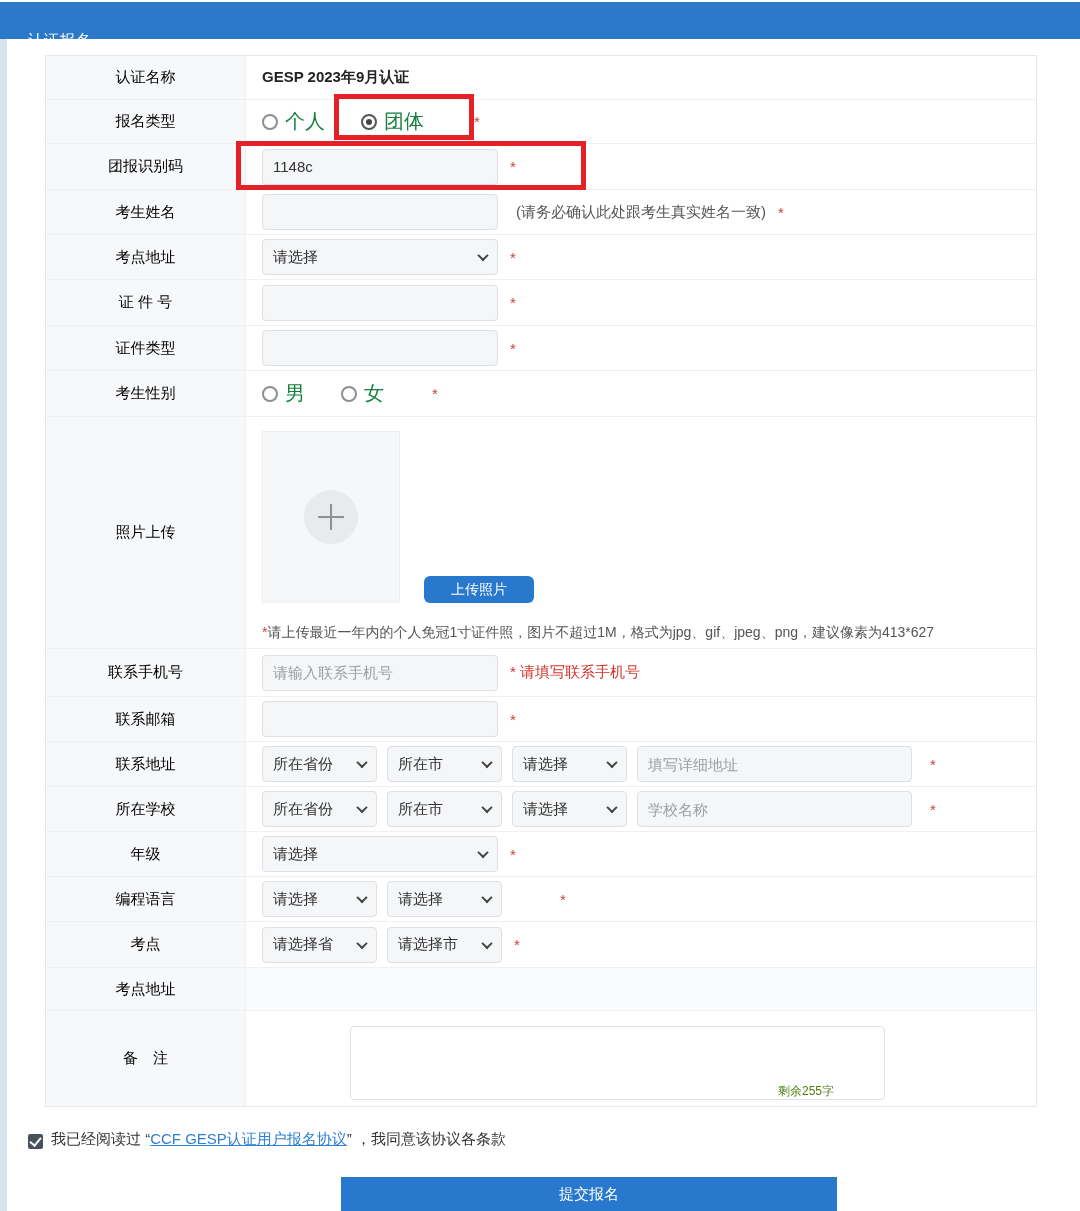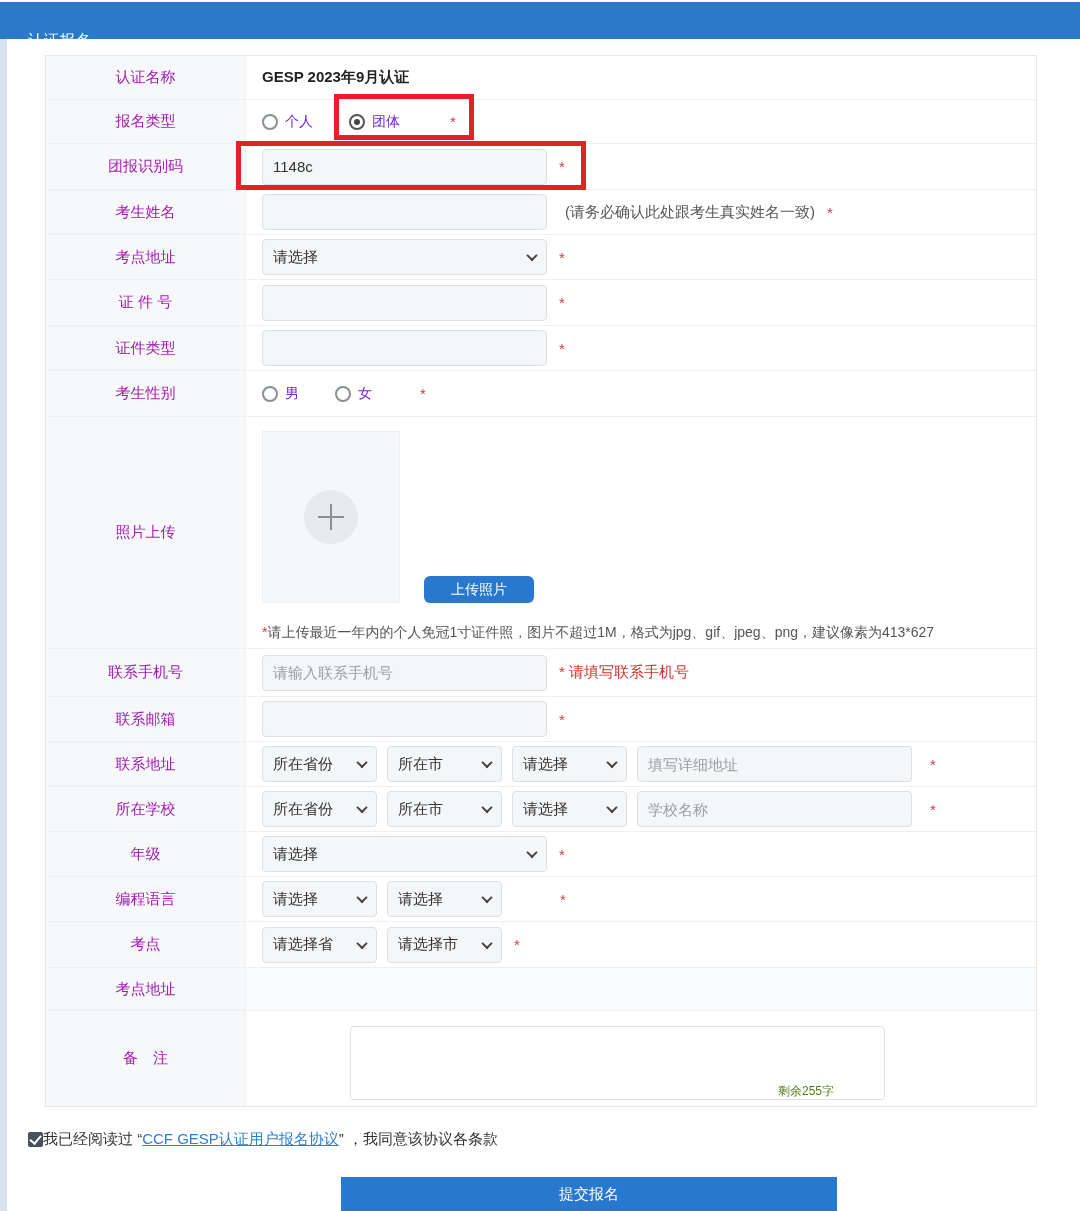--- a/index.html
+++ b/index.html
@@ -8,51 +8,51 @@
   .side-strip { position:absolute; left:0; top:39px; width:7px; height:1172px; background:#d9e3ef; }
   .header-bar { position:absolute; left:0; top:2px; width:1080px; height:37px; background:#2b7ac9;
     display:flex; align-items:center; }
   .header-title { color:#ffffff; font-size:15px; padding-left:28px; letter-spacing:1px;margin-top:40px; }
 
   .form-table { position:absolute; left:45px; top:55px; width:992px; background:#ffffff;
     border:1px solid #e6e9ec; }
   .row { display:flex; border-bottom:1px solid #eef0f2; }
   .row:last-child { border-bottom:none; }
   .label-cell { width:200px; min-width:200px; background:#f7f8fa; border-right:1px solid #eef0f2;
-    display:flex; align-items:center; justify-content:center; color:#a21caf; font-size:15px; }
+    display:flex; align-items:center; justify-content:center; color:#000000; font-size:15px; }
   .content-cell { flex:1; display:flex; align-items:center; padding-left:16px; gap:10px; background:#ffffff; }
 
   .h44{height:44px} .h45{height:45px} .h46{height:46px} .h48{height:48px} .h43{height:43px}
   .h232{height:232px} .h95{height:95px}
 
   .bold-value { font-weight:bold; color:#222; font-size:15px; }
 
   input.fld, .sel, textarea.fld {
     background:#f4f6f8; border:1px solid #dde1e5; border-radius:4px; font-size:15px; color:#333;
     font-family:"Liberation Sans","DejaVu Sans",sans-serif; }
   input.fld { height:36px; padding:0 10px; }
   input.fld::placeholder { color:#9aa0a6; }
-  .w285 { width:285px; } .w275 { width:275px; } .w115 { width:115px; } .w273 { width:273px; }
+  .w285 { width:236px; } .w275 { width:275px; } .w115 { width:115px; } .w273 { width:273px; }
   .sel { height:36px; display:flex; align-items:center; justify-content:space-between;
     padding:0 10px; cursor:pointer; }
   .sel .sel-text { color:#333; font-size:15px; white-space:nowrap; }
   .chev { width:8px; height:8px; border-right:2px solid #444; border-bottom:2px solid #444;
     transform:rotate(45deg) translate(-1px,-1px); margin-left:6px; flex:none; }
 
   .star { color:#c9413c; font-size:15px; margin-left:2px; }
   .hint-text { color:#555; font-size:15px; }
   .error-text { color:#d0342c; font-size:15px; }
 
   .radio-opt { display:flex; align-items:center; gap:7px; cursor:pointer; margin-right:26px; }
   .radio-circle { width:16px; height:16px; border:2px solid #8a8f94; border-radius:50%;
     background:#fff; position:relative; flex:none; }
   .radio-circle.checked { border-color:#555; }
   .radio-circle.checked::after { content:""; position:absolute; left:3px; top:3px; width:6px;
     height:6px; border-radius:50%; background:#444; }
-  .radio-label { font-size:14px; color:#6d28d9; }
+  .radio-label { font-size:20px; color:#15803d; }
 
   .photo-cell { flex-direction:column; align-items:flex-start; justify-content:flex-start; padding-top:14px; }
   .photo-row { display:flex; align-items:flex-end; }
   .photo-box { width:138px; height:172px; background:#f5f7f9; border:1px solid #eceff1;
     display:flex; align-items:center; justify-content:center; cursor:pointer; }
   .plus-circle { width:54px; height:54px; border-radius:50%; background:#e9eaec; position:relative; }
   .plus-circle::before, .plus-circle::after { content:""; position:absolute; background:#8c9094; }
   .plus-circle::before { left:50%; top:14px; width:2px; height:26px; margin-left:-1px; }
   .plus-circle::after { top:50%; left:14px; height:2px; width:26px; margin-top:-1px; }
   .upload-btn { margin-left:24px; margin-bottom:0; width:110px; height:27px; background:#2878cd;
@@ -65,21 +65,21 @@
   textarea.fld { width:535px; height:74px; background:#ffffff; resize:none; padding:6px 8px; }
   .remain-counter { position:absolute; left:532px; top:72px; font-size:12px; color:#4d7c0f;
     background:transparent; }
 
   .gray-row .content-cell { background:#fafbfc; }
 
   .anno-box { position:absolute; border:5px solid #e32126; background:transparent; z-index:20; }
   .anno-1 { left:334px; top:94px; width:140px; height:46px; }
   .anno-2 { left:236px; top:141px; width:350px; height:49px; }
 
-  .agreement { position:absolute; left:28px; top:1130px; display:flex; align-items:center; }
+  .agreement { position:absolute; left:28px; top:1130px; display:flex; align-items:flex-end; gap:8px; }
   .checkbox { width:15px; height:15px; background:#49525c; border-radius:2px; position:relative;
     cursor:pointer; flex:none; }
   .checkbox::after { content:""; position:absolute; left:4px; top:1px; width:5px; height:9px;
     border-right:2px solid #fff; border-bottom:2px solid #fff; transform:rotate(40deg); }
   .agreement-text { font-size:15px; color:#333; }
   .agreement-link { color:#2e80d2; text-decoration:underline; cursor:pointer; }
 
   .submit-btn { position:absolute; left:341px; top:1177px; width:496px; height:34px;
     background:#2878cd; color:#fff; border:none; font-size:15px; cursor:pointer;
     font-family:"Liberation Sans","DejaVu Sans",sans-serif; }

